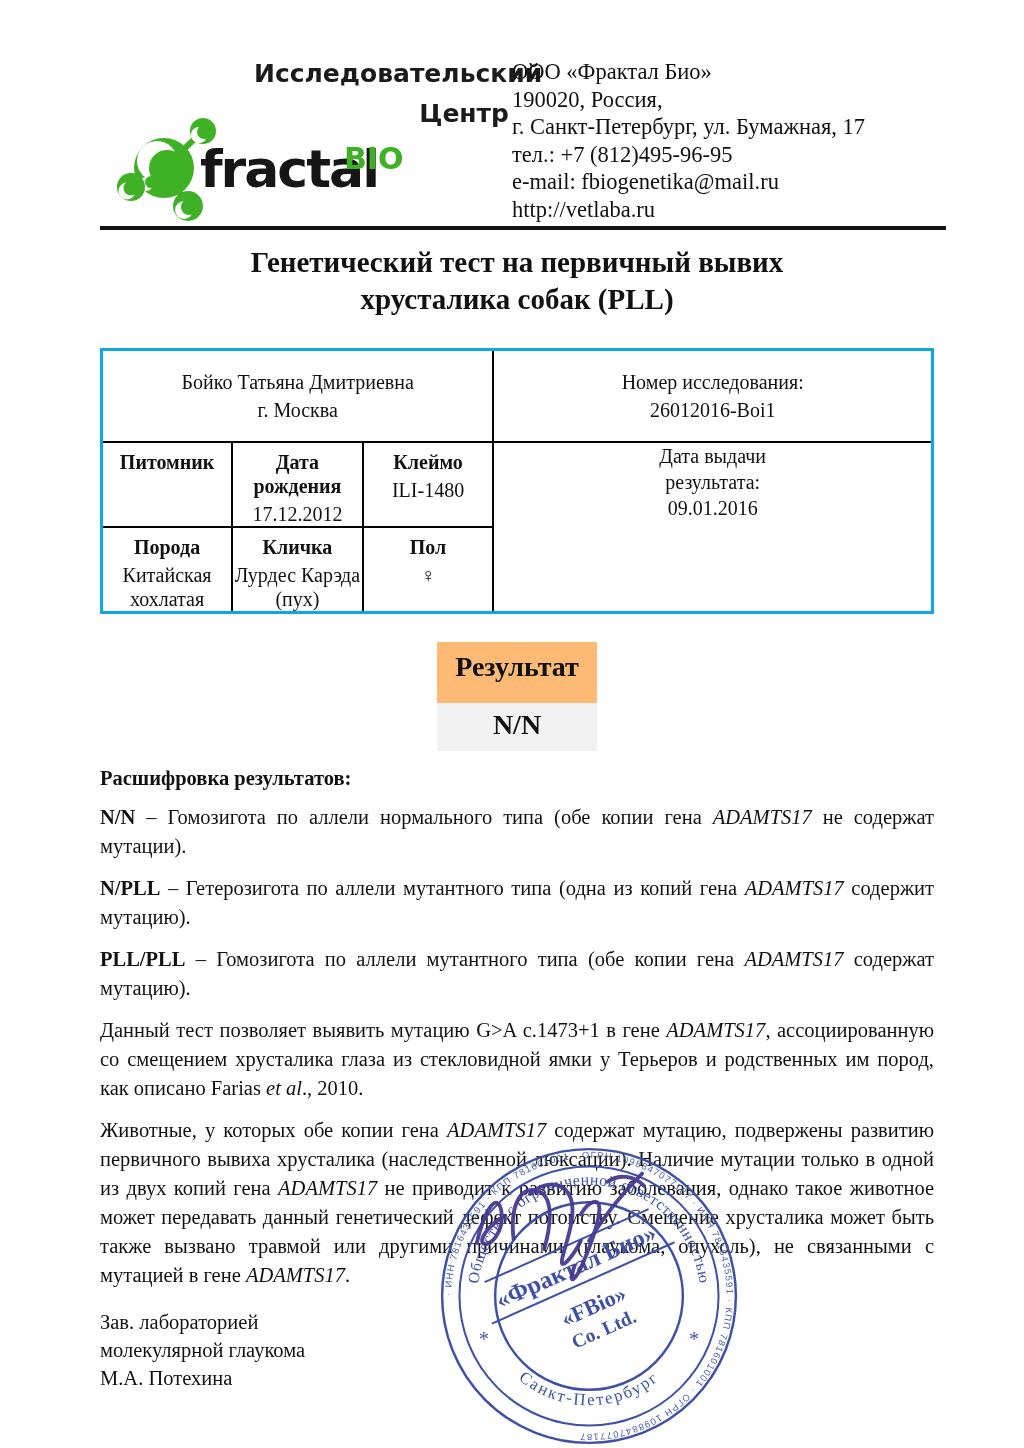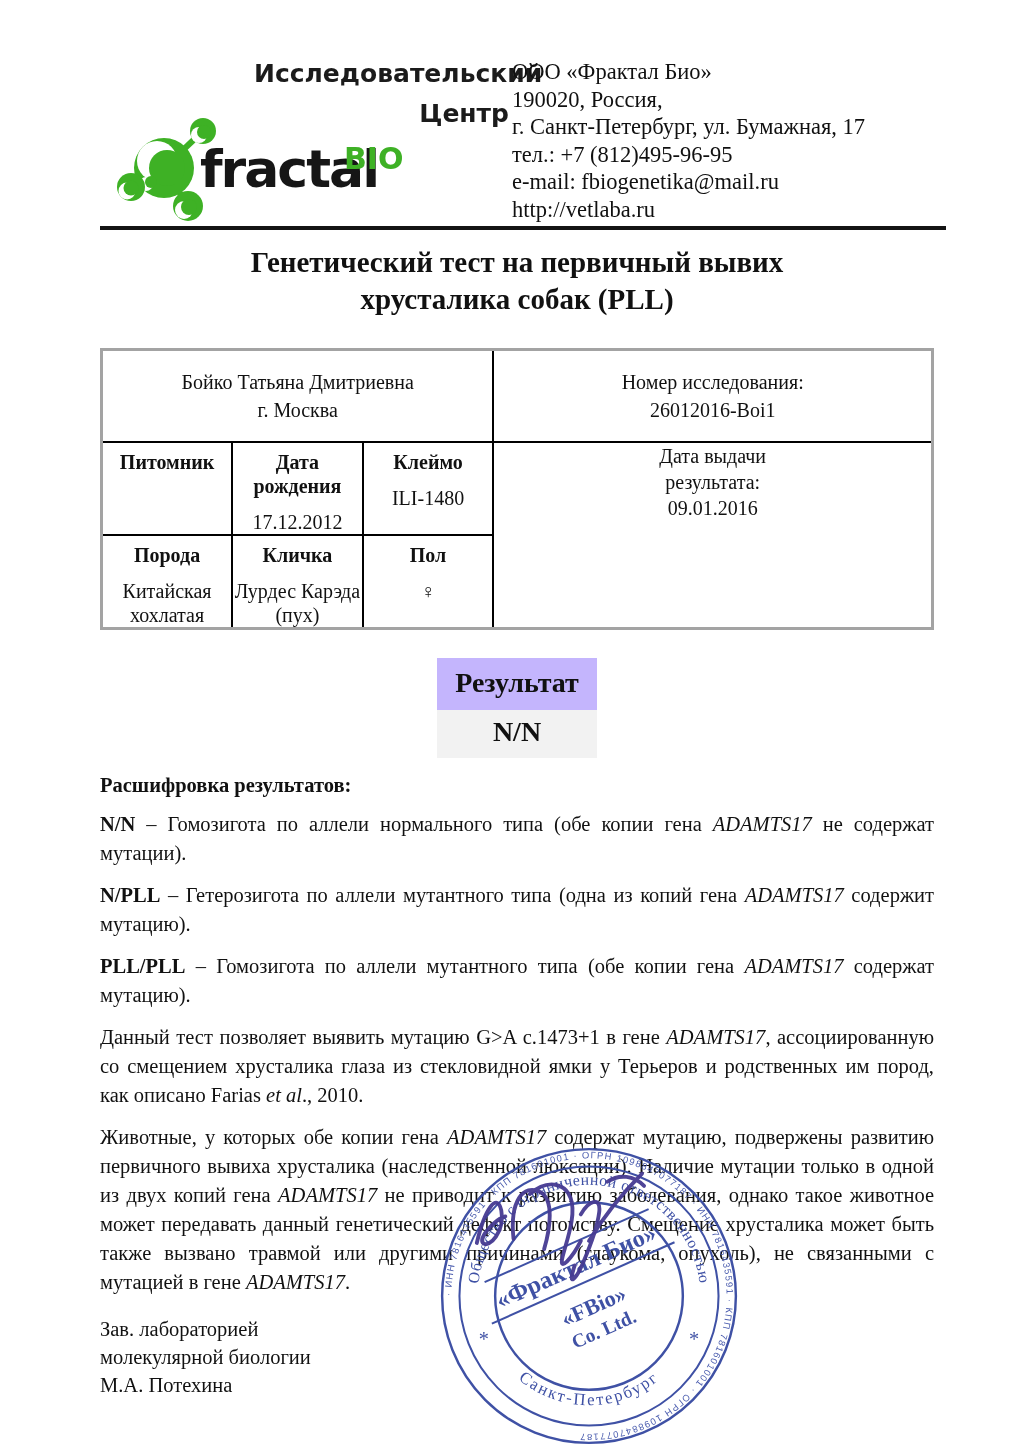--- a/index.html
+++ b/index.html
@@ -18,31 +18,31 @@
   .logo svg { position:absolute; top:0; left:0; }
   .company {
     position:absolute; top:58px; left:512px; width:436px; text-align:left;
     font-size:22.5px; line-height:27.5px; color:#101010;
   }
   .divider { position:absolute; top:226px; left:100px; width:846px; height:0; border-top:4px solid #141414; }
   
   .content { position:absolute; top:0; left:0; width:1024px; padding:244px 90px 0 100px; box-sizing:border-box; }
   .doc-title { text-align:center; font-weight:700; font-size:29px; line-height:37px; margin:0; }
   
-  table.info { width:100%; border-collapse:collapse; margin-top:30px; border:3px solid #a3a3a3; table-layout:fixed; }
+  table.info { width:100%; border-collapse:collapse; margin-top:30px; border:3px solid #0ea5e9; table-layout:fixed; }
   table.info td { border:2px solid #000; padding:0; vertical-align:top; font-size:20px; }
   td.c1 { width:22.4%; } td.c2 { width:29.4%; } td.c3 { width:23.4%; } td.c4 { width:24.8%; }
   tr.r1 td { height:90px; vertical-align:middle; text-align:center; line-height:28px; }
   tr.r2 td, tr.r3 td { height:72px; text-align:center; }
   .lbl { font-weight:700; margin-top:7px; line-height:24px; }
-  .val { margin-top:12px; line-height:24px; }
+  .val { margin-top:4px; line-height:24px; }
   td.span-right { vertical-align:middle; text-align:center; line-height:26px; }
   
   .result { width:160px; margin:28px auto 0 auto; text-align:center; font-weight:700; font-size:28px; }
-  .result-label { background:#c4b5fd; height:52px; line-height:50px; }
+  .result-label { background:#fdba74; height:61px; line-height:50px; }
   .result-value { background:#f2f2f2; height:48px; line-height:44px; }
   
   .decode-heading { font-weight:700; font-size:20.5px; margin-top:16px; }
   p.body { margin:13px 0 0 0; font-size:20.5px; line-height:29px; text-align:justify; }
   p.body b { font-weight:700; }
   p.body i { font-style:italic;margin-top:43px; }
   
   .sign-block { margin-top:20px; font-size:20.5px; }
   .sign-block div { margin-top:4px; line-height:24px; }
   .stamp { position:absolute; left:433px; top:1143px; width:312px; height:306px; }
@@ -153,21 +153,21 @@
     <p class="body"><b>N/PLL</b><span> – Гетерозигота по аллели мутантного типа (одна из копий гена </span><i>ADAMTS17</i><span> содержит мутацию).</span></p>
 
     <p class="body"><b>PLL/PLL</b><span> – Гомозигота по аллели мутантного типа (обе копии гена </span><i>ADAMTS17</i><span> содержат мутацию).</span></p>
 
     <p class="body"><span>Данный тест позволяет выявить мутацию  G&gt;A c.1473+1 в гене </span><i>ADAMTS17</i><span>, ассоциированную со смещением хрусталика глаза из стекловидной ямки у Терьеров и родственных им пород, как описано Farias </span><i>et al</i><span>., 2010.</span></p>
 
     <p class="body"><span>Животные, у которых обе копии гена </span><i>ADAMTS17</i><span> содержат мутацию, подвержены развитию первичного вывиха хрусталика (наследственной люксации). Наличие мутации только в одной из двух копий гена </span><i>ADAMTS17</i><span> не приводит к развитию заболевания, однако такое животное может передавать данный генетический дефект потомству. Смещение хрусталика может быть также вызвано травмой или другими причинами (глаукома, опухоль), не связанными с мутацией в гене </span><i>ADAMTS17</i><span>.</span></p>
 
     <div class="sign-block">
       <div>Зав. лабораторией</div>
-      <div>молекулярной биологии</div>
+      <div>молекулярной глаукома</div>
       <div>М.А. Потехина</div>
     </div>
   </div>
 
   <div class="stamp">
     <svg width="312" height="306" viewBox="0 0 300 300">
       <defs>
         <path id="tinyRing" d="M 15,150 A 135,135 0 1 1 285,150 A 135,135 0 1 1 15,150" fill="none"></path>
         <path id="arcTop" d="M 64.1,217.1 A 109,109 0 1 1 235.9,217.1" fill="none"></path>
         <path id="arcBottom" d="M 70.5,221.6 A 107,107 0 0 0 229.5,221.6" fill="none"></path>

